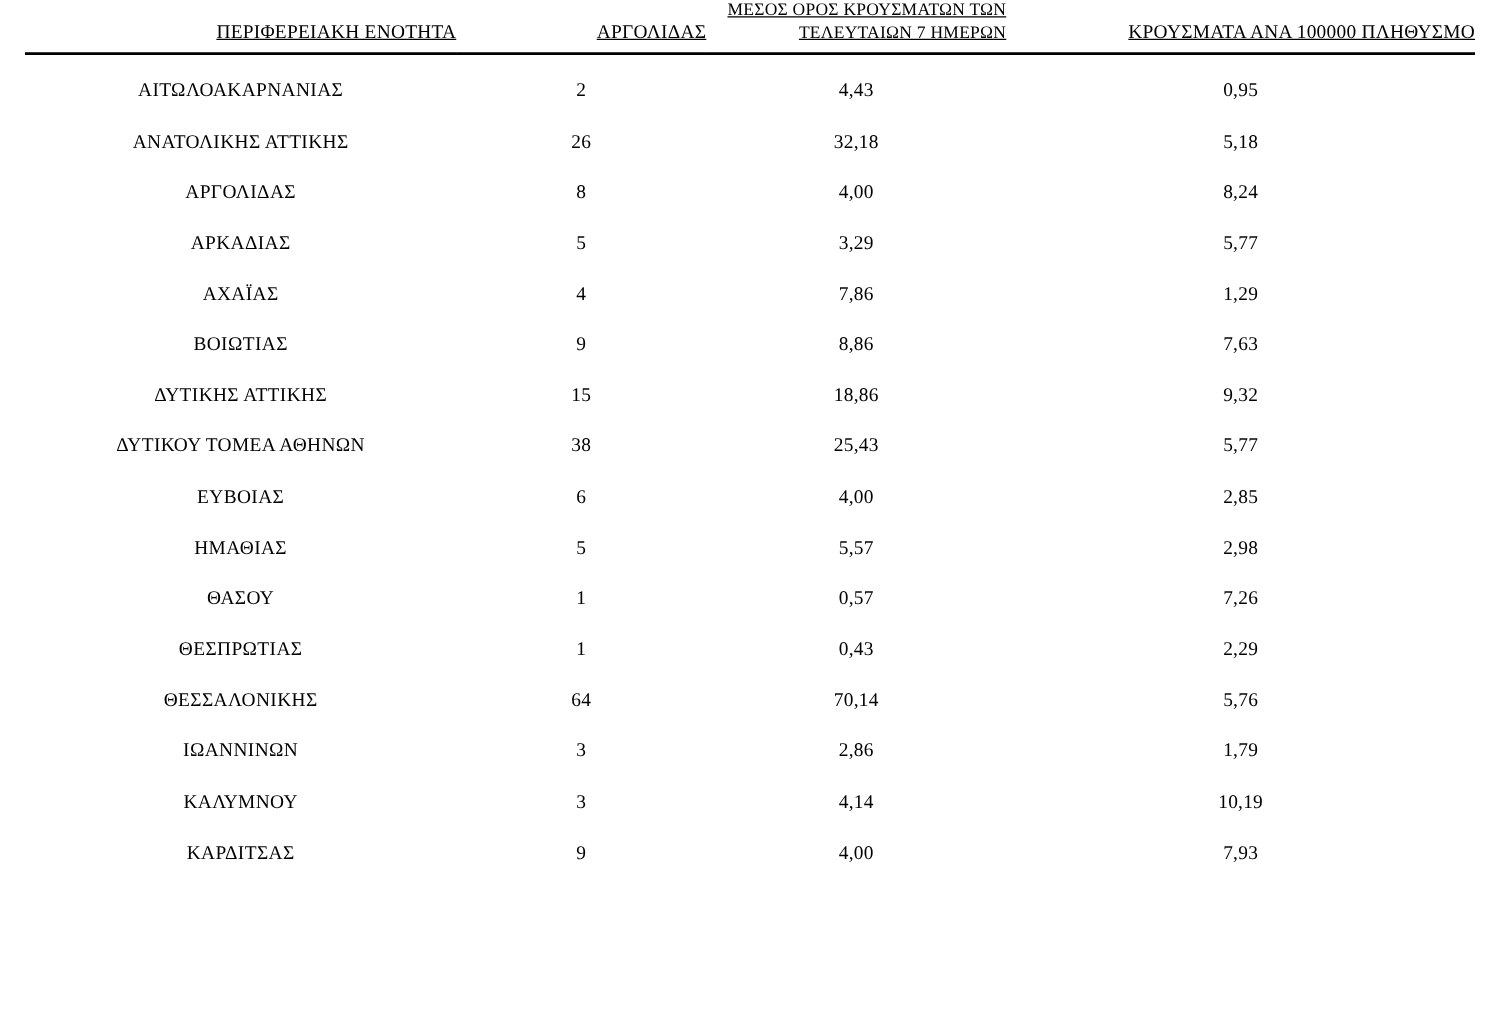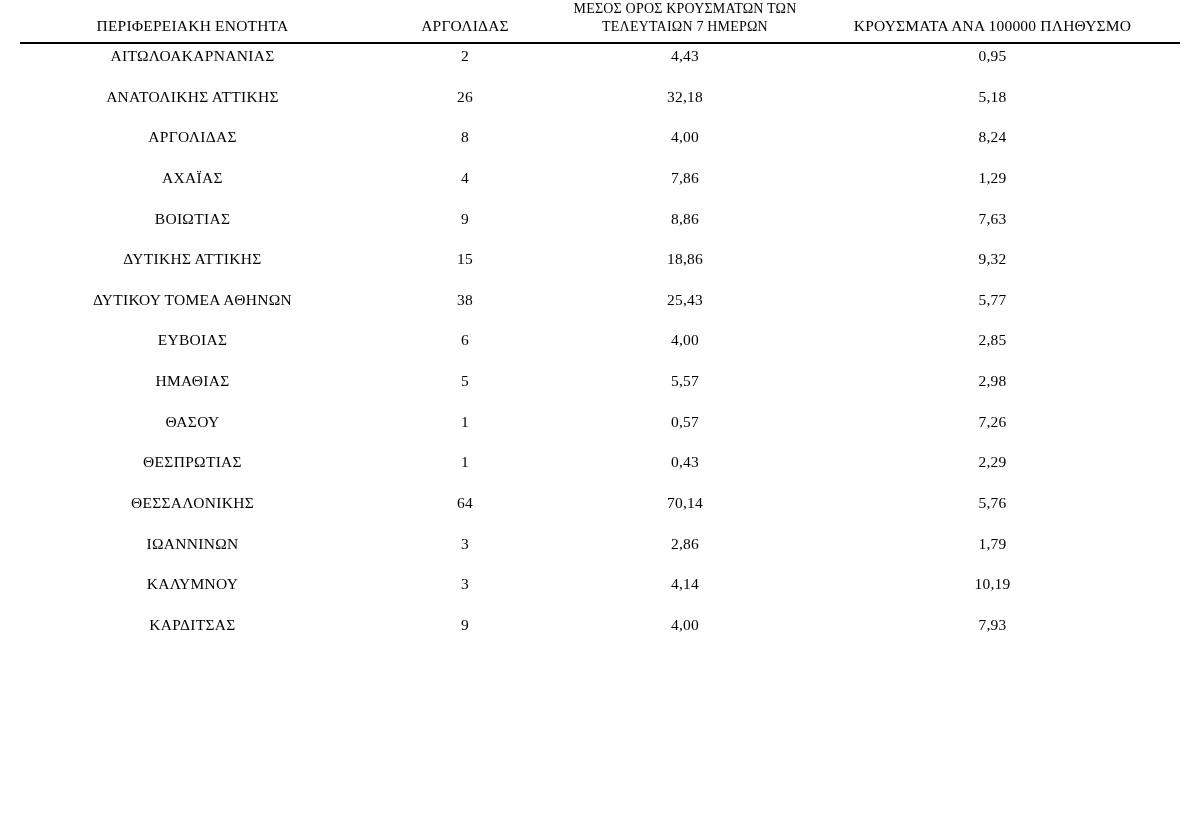--- a/index.html
+++ b/index.html
@@ -28,41 +28,42 @@
   }
   table.data-table col.c-region  { width: 345px; }
   table.data-table col.c-cases   { width: 200px; }
   table.data-table col.c-avg     { width: 240px; }
   table.data-table col.c-per100k { width: 375px; }
 
   thead th {
     font-size: 15.5px;
     font-weight: normal;
     letter-spacing: 0.2px;
-    text-align: center;
+    text-align: right;
     vertical-align: bottom;
     padding: 0 0 7px 0;
     border-bottom: 2.5px solid #000000;
     line-height: 1.25;
+    text-decoration: underline;
   }
   thead th.two-line {
     font-size: 14px;
   }
   thead th .line {
     display: block;
   }
   tbody td {
     font-size: 15.5px;
     text-align: center;
     padding: 12.2px 0 12.2px 0;
     line-height: 1.05;
     letter-spacing: 0.2px;
   }
   tbody tr:first-child td {
-    padding-top: 4px;
+    padding-top: 21px;
   }
   tbody td.region {
     letter-spacing: 0.3px;
   }
 </style>
 </head>
 <body>
 
 <div class="sheet">
   <table class="data-table">
@@ -94,20 +95,26 @@
         <td class="region">ΑΝΑΤΟΛΙΚΗΣ ΑΤΤΙΚΗΣ</td>
         <td>26</td>
         <td>32,18</td>
         <td>5,18</td>
       </tr>
       <tr>
         <td class="region">ΑΡΓΟΛΙΔΑΣ</td>
         <td>8</td>
         <td>4,00</td>
         <td>8,24</td>
+      </tr>
+      <tr>
+        <td class="region">ΑΡΚΑΔΙΑΣ</td>
+        <td>5</td>
+        <td>3,29</td>
+        <td>5,77</td>
       </tr>
       <tr>
         <td class="region">ΑΧΑΪΑΣ</td>
         <td>4</td>
         <td>7,86</td>
         <td>1,29</td>
       </tr>
       <tr>
         <td class="region">ΒΟΙΩΤΙΑΣ</td>
         <td>9</td>

